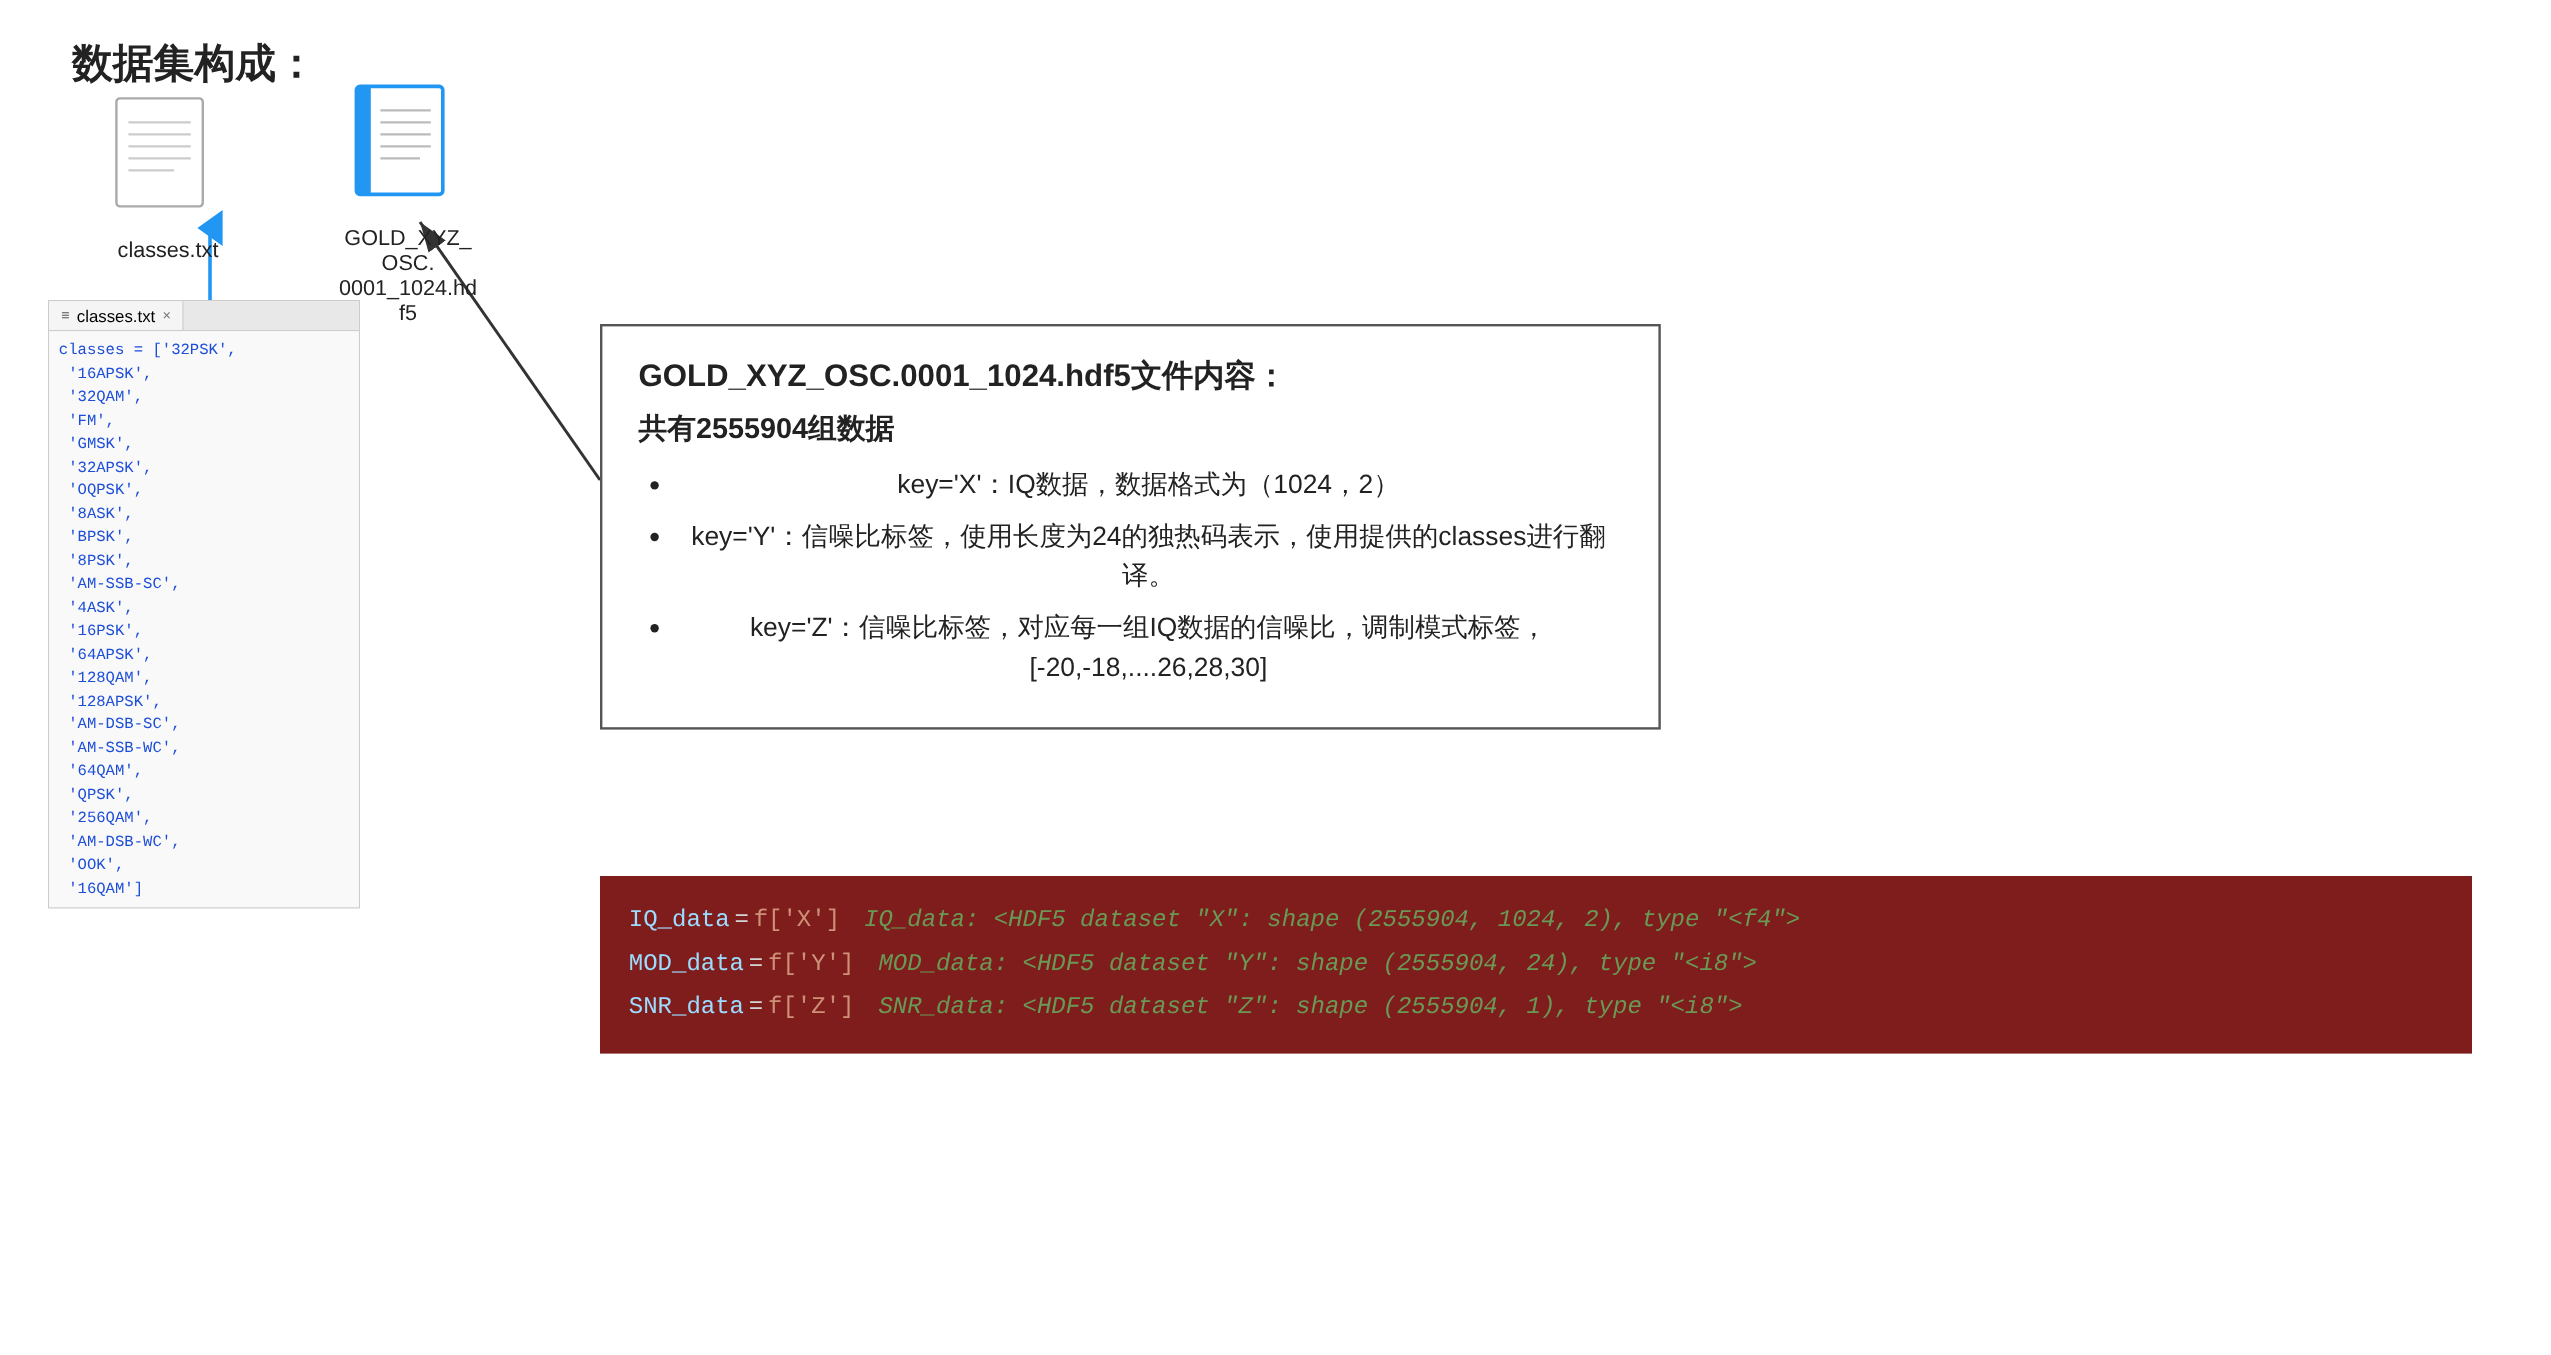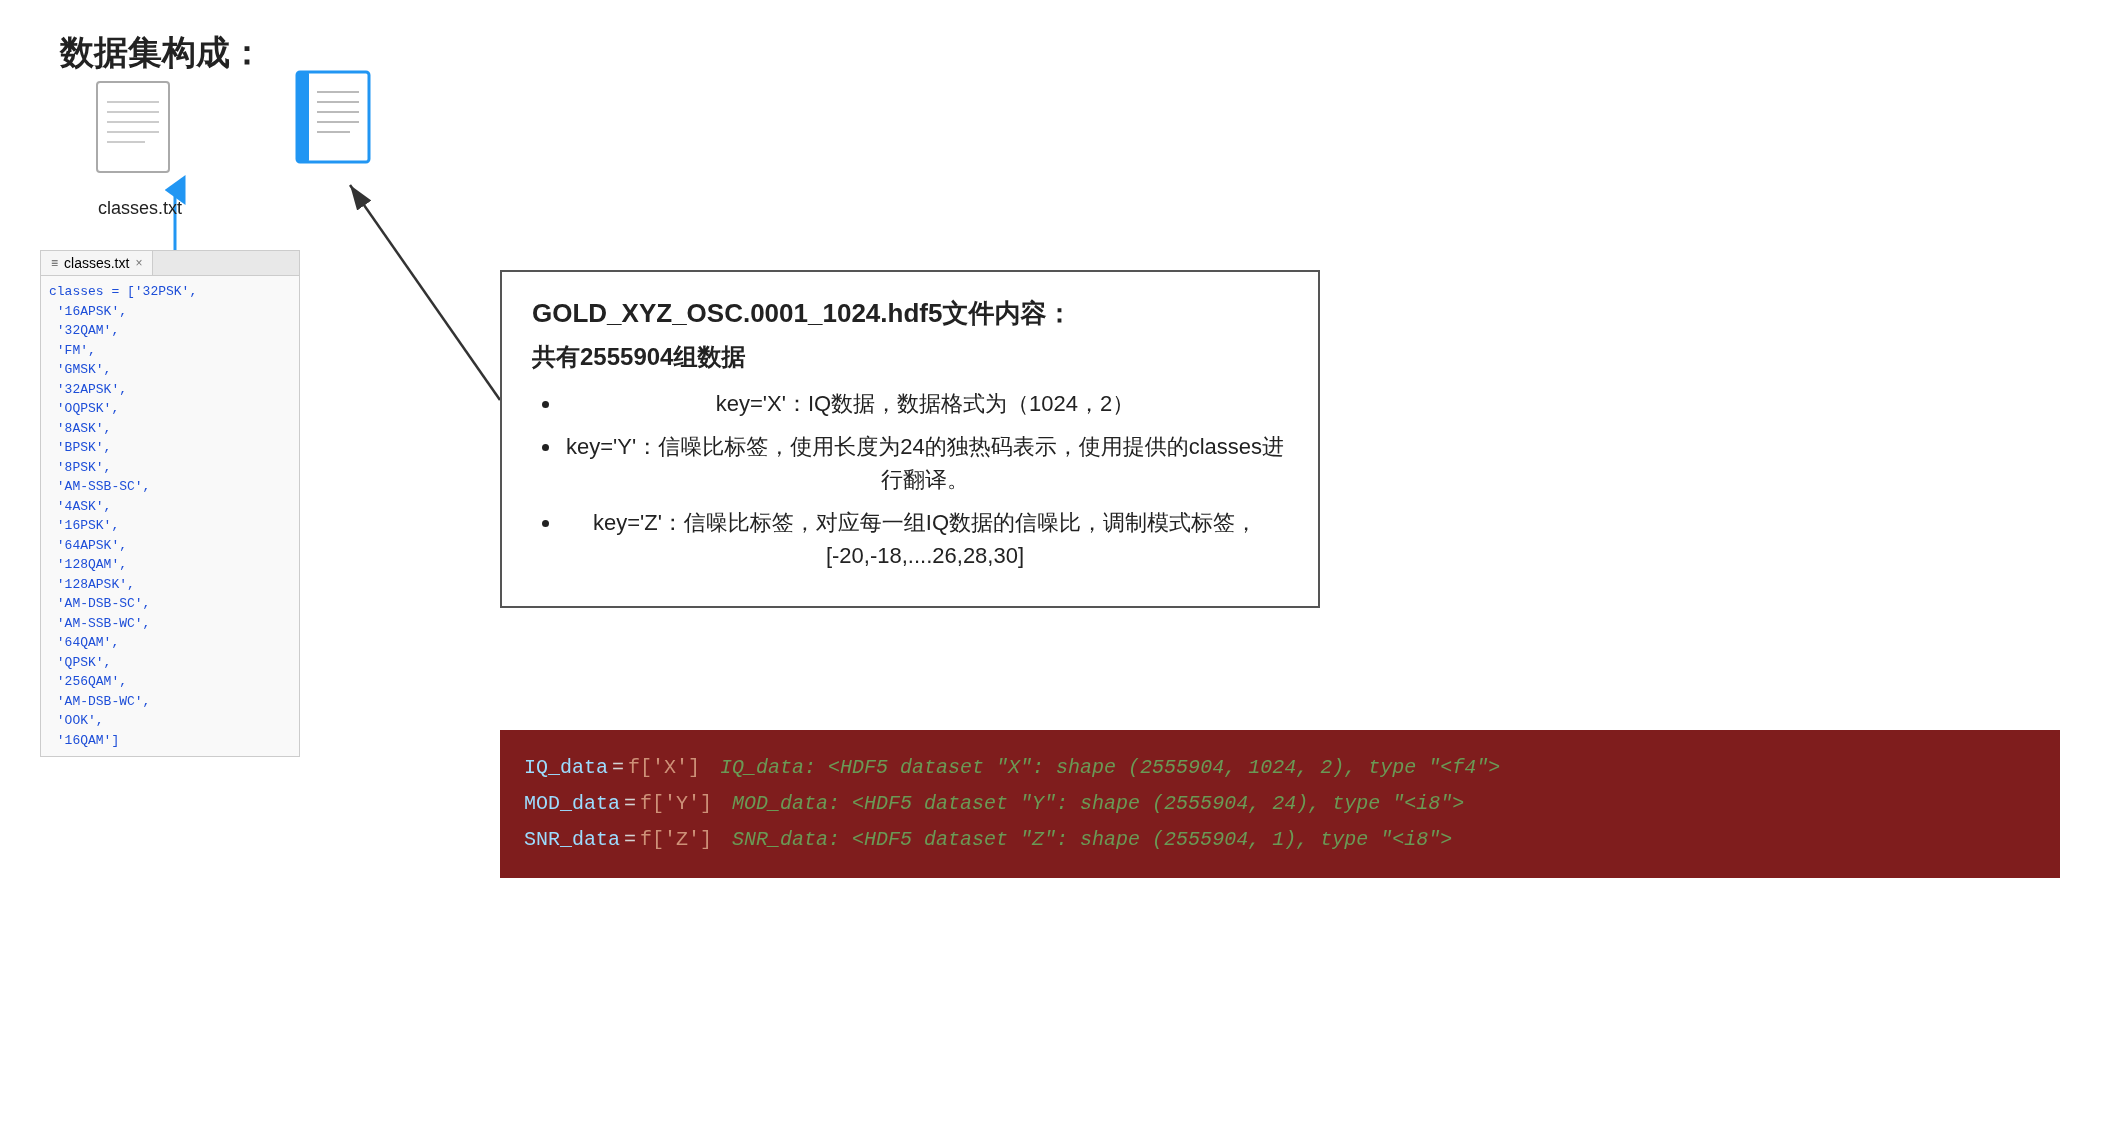--- a/index.html
+++ b/index.html
@@ -101,21 +101,21 @@
       color: #1d4ed8;
       line-height: 1.5;
       background: #f9f9f9;
     }
 
     
     .info-box {
       position: absolute;
       top: 270px;
       left: 500px;
-      width: 820px;
+      width: 884px;
       border: 2px solid #555;
       background: #fff;
       padding: 24px 30px;
     }
 
     .info-box-title {
       font-size: 26px;
       font-weight: bold;
       color: #222;
       margin-bottom: 10px;
@@ -230,20 +230,21 @@
       <svg viewBox="0 0 90 110" xmlns="http://www.w3.org/2000/svg">
         <rect x="2" y="2" width="72" height="90" rx="3" fill="white" stroke="#2196F3" stroke-width="3"></rect>
         <rect x="2" y="2" width="12" height="90" rx="2" fill="#2196F3"></rect>
         <line x1="22" y1="22" x2="64" y2="22" stroke="#bbb" stroke-width="2"></line>
         <line x1="22" y1="32" x2="64" y2="32" stroke="#bbb" stroke-width="2"></line>
         <line x1="22" y1="42" x2="64" y2="42" stroke="#bbb" stroke-width="2"></line>
         <line x1="22" y1="52" x2="64" y2="52" stroke="#bbb" stroke-width="2"></line>
         <line x1="22" y1="62" x2="55" y2="62" stroke="#bbb" stroke-width="2"></line>
       </svg>
     </div>
+    <div class="file-label">GOLD_XYZ_OSC.<br>0001_1024.hdf5</div>
   </div>
 
 </div>
 
 <div class="editor-panel">
   <div class="editor-tab-bar">
     <div class="editor-tab">
       <span class="tab-icon">≡</span>
       <span>classes.txt</span>
       <span class="close-btn">×</span>

